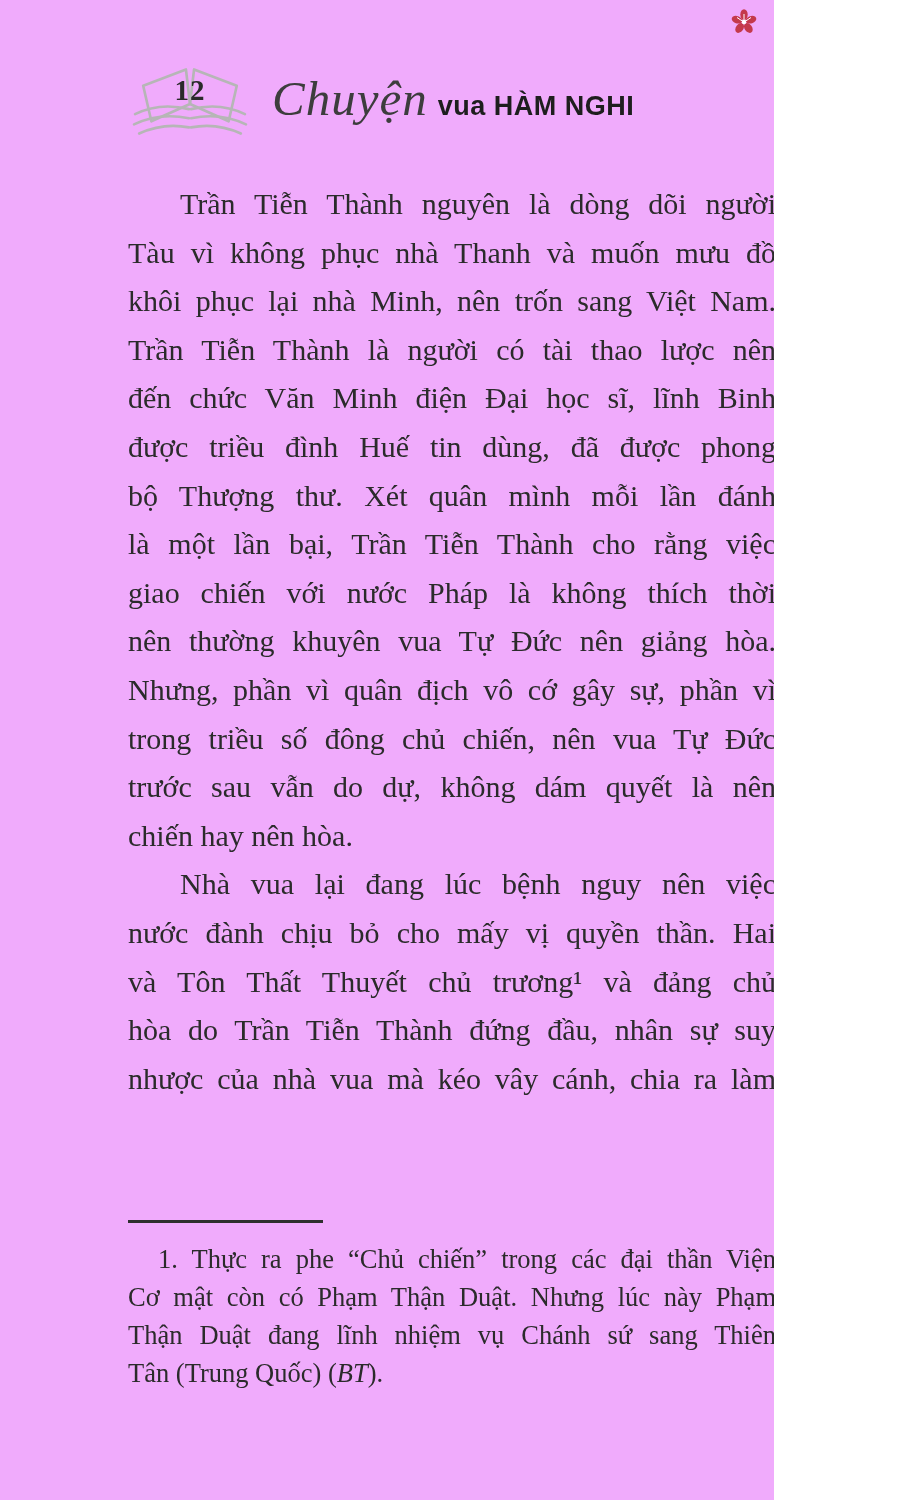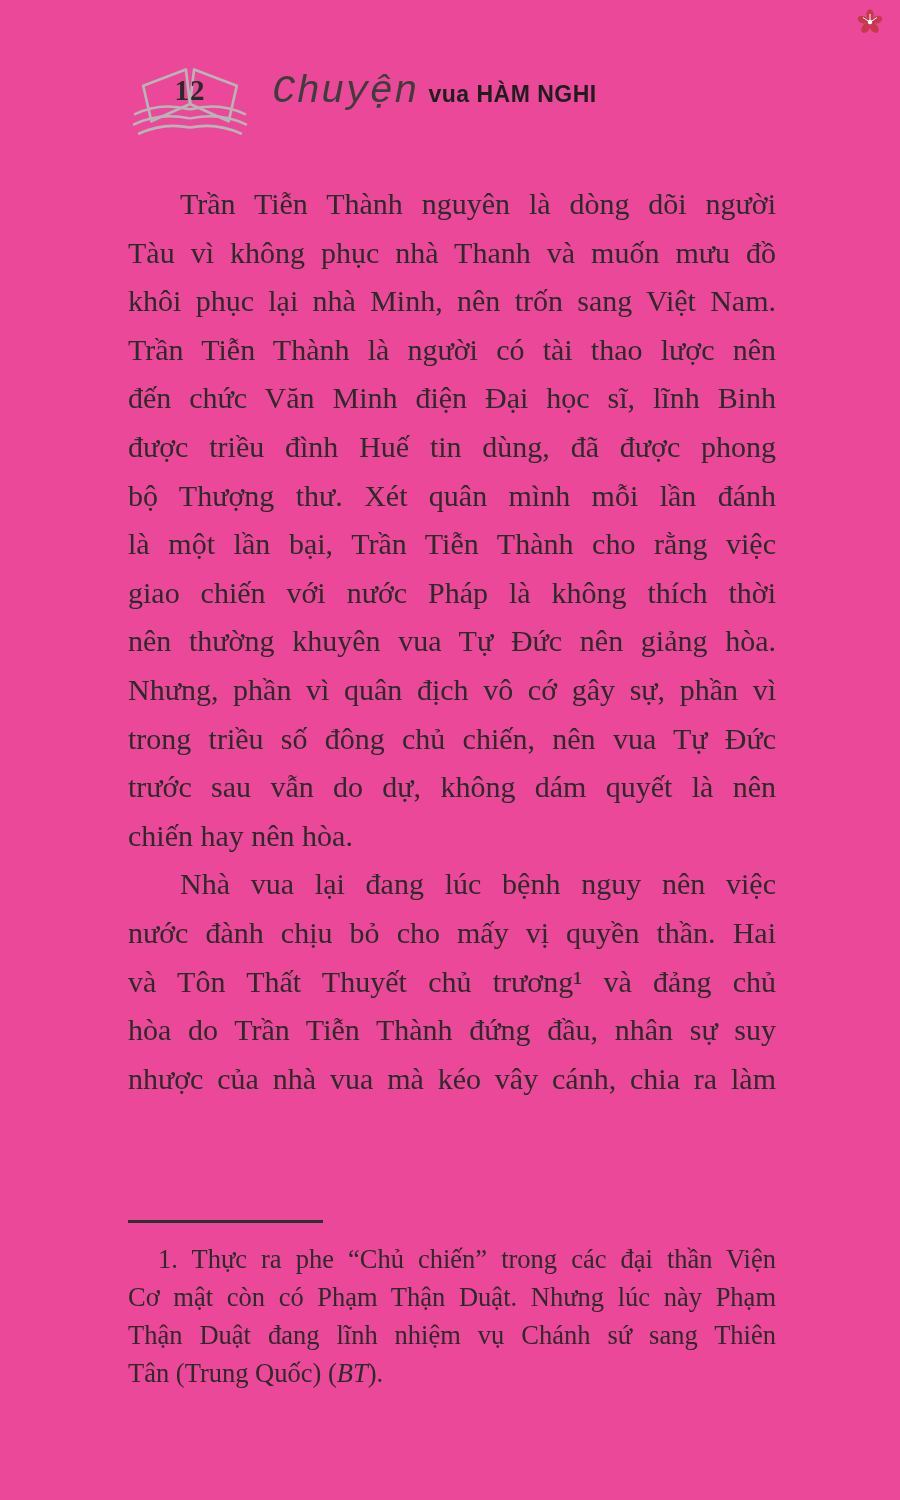--- a/index.html
+++ b/index.html
@@ -1,38 +1,38 @@
 <!DOCTYPE html>
 <html><head>
 <meta charset="utf-8">
 <style>
   html,body { margin:0; padding:0; background:#ffffff; }
   .page {
-    position:relative; width:900px; height:1500px; background:#ec4899;
+    position:relative; width:774px; height:1500px; background:#f0abfc;
     overflow:hidden;
     font-family:"Liberation Serif","DejaVu Serif",serif;
   }
 
   
   .flower-icon { position:absolute; top:8px; right:16px; width:28px; height:28px; }
 
   
   .book-icon { position:absolute; left:131px; top:63px; width:118px; height:80px; }
   .page-number {
     position:absolute; left:131px; top:74px; width:118px; text-align:center;
     font-weight:bold; font-size:29px; color:#2a2a2a; letter-spacing:1px;
   }
   .title { position:absolute; left:272px; top:70px; white-space:nowrap; }
   .title-script {
-    font-family:Liberation Mono, monospace; font-style:italic;
-    font-size:39px; color:#3d3d3d; letter-spacing:1px;
+    font-family:Liberation Serif, serif; font-style:italic;
+    font-size:49px; color:#3d3d3d; letter-spacing:1px;
   }
   .title-bold {
     font-family:"Liberation Sans","DejaVu Sans",sans-serif; font-weight:700;
-    font-size:23px; color:#1e1e1e; margin-left:10px; letter-spacing:0.5px;
+    font-size:27px; color:#1e1e1e; margin-left:10px; letter-spacing:0.5px;
   }
 
   
   .body-text {
     position:absolute; left:128px; top:180px; width:648px;
     font-size:30px; line-height:48.6px; color:#2b2b2b;
   }
   .line { text-align:justify; text-align-last:justify; }
   .line.indent { text-indent:52px; }
   .line.para-end { text-align-last:left; }

